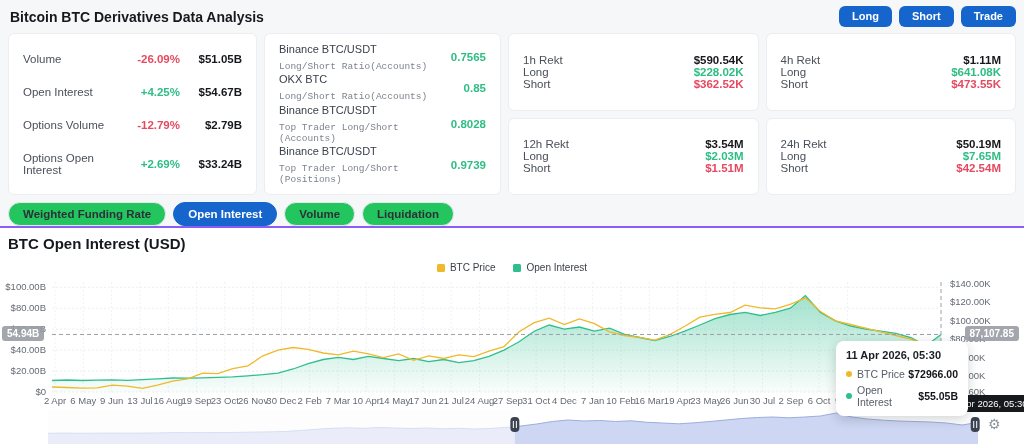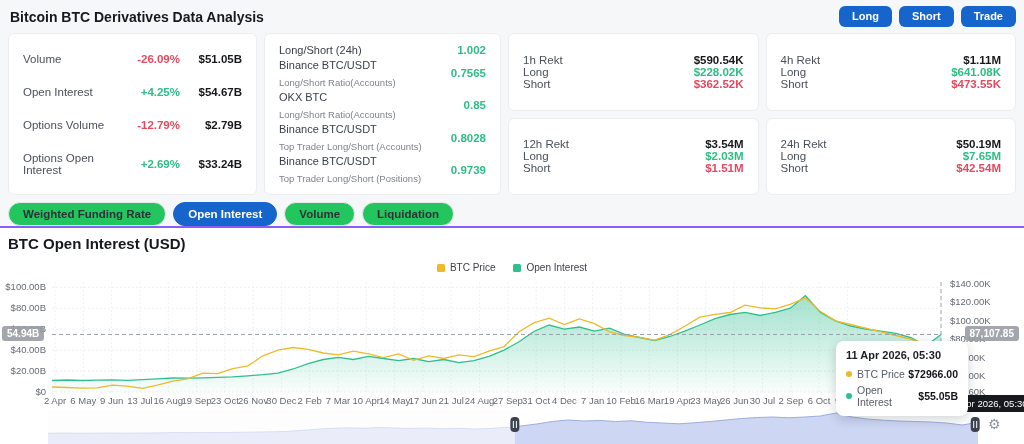--- a/index.html
+++ b/index.html
@@ -17,21 +17,21 @@
   .card.tall { padding:8px 14px; display:flex; flex-direction:column; justify-content:space-around; }
   .srow { display:flex; align-items:center; font-size:11.5px; color:#4a5059; }
   .srow .lbl { flex:1; }
   .srow .pct { width:58px; text-align:right; font-weight:700; }
   .srow .val { width:62px; text-align:right; font-weight:700; color:#16181c; }
   .up { color:#2ebd85; } .down { color:#e6495f; }
 
   .rrow { display:flex; align-items:center; }
   .rlbl { flex:1; }
   .rlbl .t { font-size:11px; color:#3a404a; }
-  .rlbl .sub { font-size:9.5px; color:#7d838d; margin-top:6px; }
+  .rlbl .sub { font-size:9.5px; color:#7d838d; margin-top:6px;font-family:Liberation Mono, monospace; }
   .rval { font-size:11.5px; font-weight:700; color:#2ebd85; }
 
   .rekt-col { display:flex; flex-direction:column; gap:7px; }
   .card.rekt { flex:1; padding:6px 14px; display:flex; flex-direction:column; justify-content:center; }
 
   .tabs { position:absolute; left:8px; top:202px; display:flex; gap:7px; }
   .tab { background:#22c55e; border:1px solid #e7e8ec; border-radius:15px; padding:5px 14px;
          font-size:11.5px; font-weight:700; color:#2c3138; cursor:pointer; }
   .tab.active { background:#1565cc; border-color:#1565cc; color:#fff; }
 
@@ -86,26 +86,20 @@
         <span class="pct down">-12.79%</span>
         <span class="val">$2.79B</span>
       </div>
       <div class="srow">
         <span class="lbl">Options Open Interest</span>
         <span class="pct up">+2.69%</span>
         <span class="val">$33.24B</span>
       </div>
     </div>
   <div class="card tall" id="ratio-card">
-      <div class="rrow">
-        <div class="rlbl">
-          <div class="t">Long/Short (24h)</div>
-        </div>
-        <div class="rval">1.002</div>
-      </div>
       <div class="rrow">
         <div class="rlbl">
           <div class="t">Binance BTC/USDT</div>
           <div class="sub">Long/Short Ratio(Accounts)</div>
         </div>
         <div class="rval">0.7565</div>
       </div>
       <div class="rrow">
         <div class="rlbl">
           <div class="t">OKX BTC</div>

